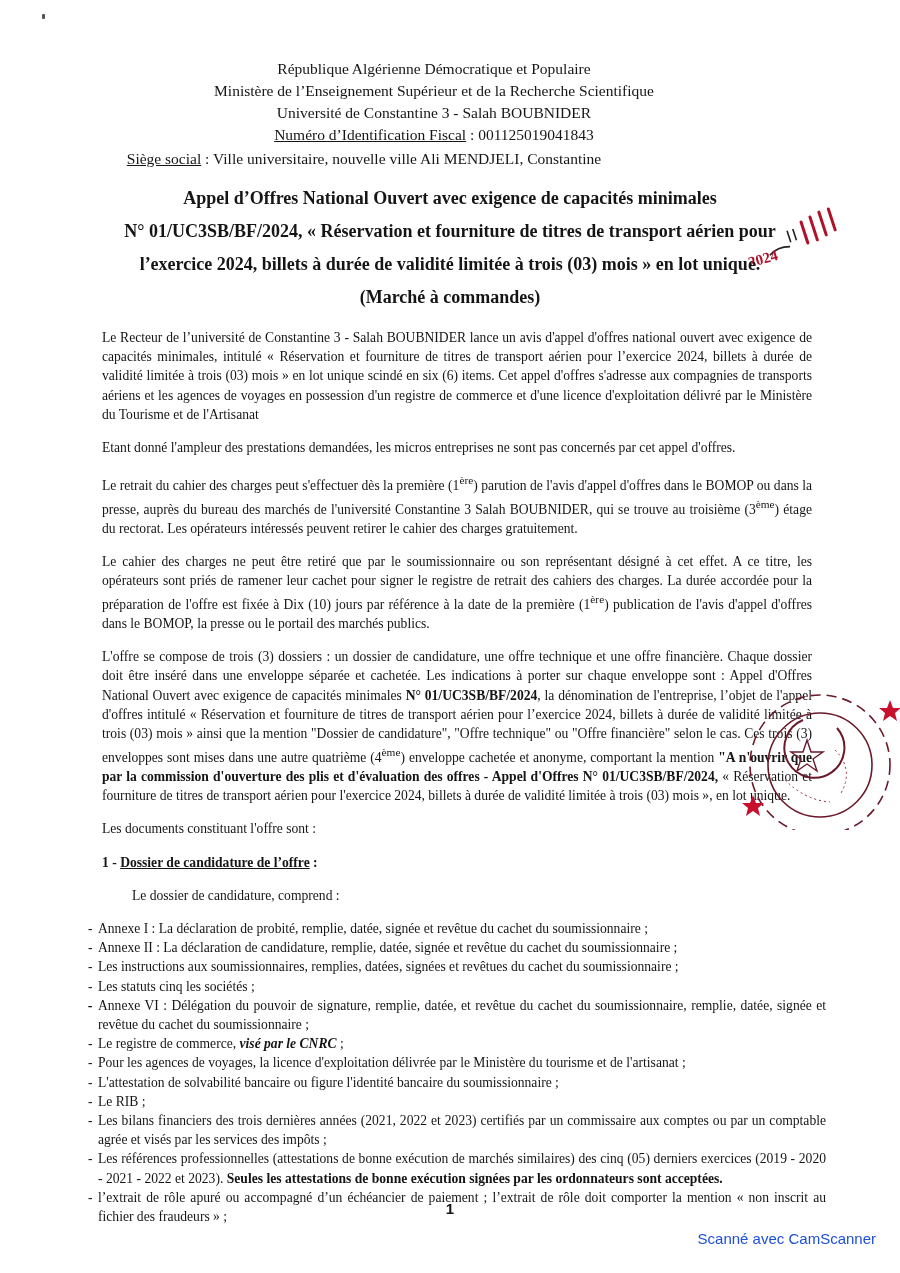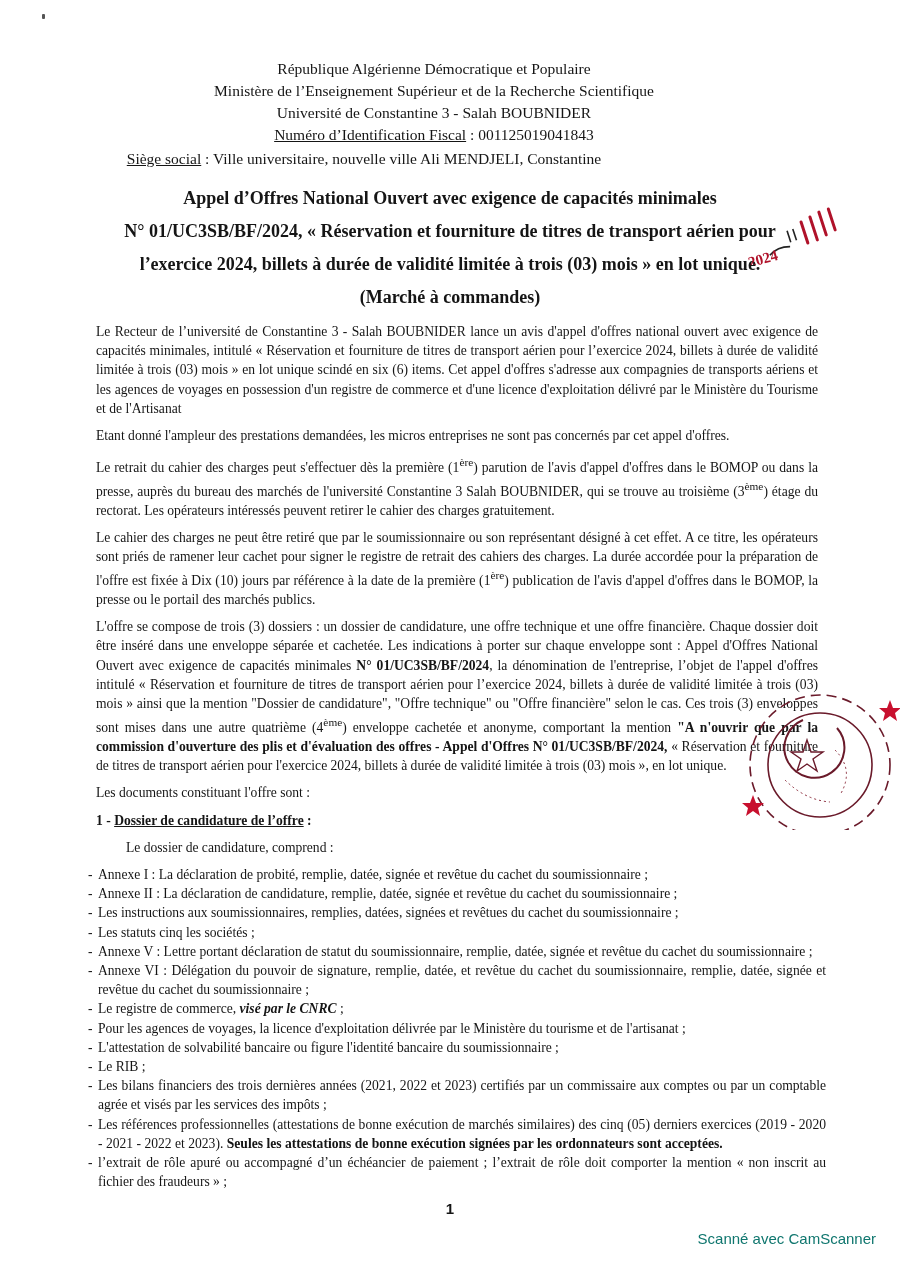--- a/index.html
+++ b/index.html
@@ -10,32 +10,32 @@
   .header { position: absolute; left: 0; top: 58px; width: 868px; text-align: center;
             font-size: 15.5px; line-height: 22px; }
   .header .line { display: block; }
   .u { text-decoration: underline; }
   .siege { position: absolute; left: 0; top: 150px; width: 728px; text-align: center; font-size: 15.5px; }
   .title { position: absolute; left: 100px; top: 182px; width: 700px; text-align: center;
            font-weight: bold; font-size: 18px; line-height: 33px; }
   .title .line { display: block; white-space: nowrap; }
   .body { position: absolute; left: 88px; top: 314px; width: 738px; font-size: 13.6px;
           line-height: 19.2px; text-align: justify; }
-  .body p { margin: 8px; }
+  .body p { margin: 14px; }
   .b { font-weight: bold; }
   .i { font-style: italic; }
   .sec { margin-top: 8px !important; }
   .intro { padding-left: 30px; margin-top: 4px !important; }
   .list { margin: 0; padding: 0; list-style: none; }
   .list li { position: relative; padding-left: 10px; }
   .list li .dash { position: absolute; left: 0; top: 0; }
   .pagenum { position: absolute; left: 0; top: 1200px; width: 900px; text-align: center; font-size: 15px; font-weight: bold;
              font-family: "Liberation Sans", sans-serif; }
   .footer { position: absolute; right: 24px; top: 1230px; font-family: "Liberation Sans", sans-serif;
-            font-size: 15px; color: #0f766e; }
+            font-size: 15px; color: #1d4ed8; }
   .stamp-date { position: absolute; left: 745px; top: 205px; width: 110px; height: 60px; }
   .seal { position: absolute; left: 725px; top: 680px; width: 175px; height: 150px; }
 </style>
 </head>
 <body>
 
 <div class="page">
 
   <div class="speck" style="left:42px;top:14px;"></div>
 
@@ -79,21 +79,21 @@
     <p>Les documents constituant l'offre sont :</p>
 
     <p class="sec b"><span>1 - </span><span class="u">Dossier de candidature de l’offre</span><span> :</span></p>
     <p class="intro">Le dossier de candidature, comprend :</p>
 
     <ul class="list">
       <li><span class="dash">-</span><span>Annexe I : La déclaration de probité, remplie, datée, signée et revêtue du cachet du soumissionnaire ;</span></li>
       <li><span class="dash">-</span><span>Annexe II : La déclaration de candidature, remplie, datée, signée et revêtue du cachet du soumissionnaire ;</span></li>
       <li><span class="dash">-</span><span>Les instructions aux soumissionnaires, remplies, datées, signées et revêtues du cachet du soumissionnaire ;</span></li>
       <li><span class="dash">-</span><span>Les statuts cinq les sociétés ;</span></li>
-      <li><span class="dash">-</span><span>Annexe V : Lettre portant déclaration de statut du soumissionnaire, remplie, datée, signée et revêtue du cachet du soumissionnaire ;</span></li>
+      <li><span class="dash">-</span></li>
       <li><span class="dash">-</span><span>Annexe VI : Délégation du pouvoir de signature, remplie, datée, et revêtue du cachet du soumissionnaire, remplie, datée, signée et revêtue du cachet du soumissionnaire ;</span></li>
       <li><span class="dash">-</span><span>Le registre de commerce, </span><span class="b i">visé par le CNRC</span><span> ;</span></li>
       <li><span class="dash">-</span><span>Pour les agences de voyages, la licence d'exploitation délivrée par le Ministère du tourisme et de l'artisanat ;</span></li>
       <li><span class="dash">-</span><span>L'attestation de solvabilité bancaire ou figure l'identité bancaire du soumissionnaire ;</span></li>
       <li><span class="dash">-</span><span>Le RIB ;</span></li>
       <li><span class="dash">-</span><span>Les bilans financiers des trois dernières années (2021, 2022 et 2023) certifiés par un commissaire aux comptes ou par un comptable agrée et visés par les services des impôts ;</span></li>
       <li><span class="dash">-</span><span>Les références professionnelles (attestations de bonne exécution de marchés similaires) des cinq (05) derniers exercices (2019 - 2020 - 2021 - 2022 et 2023). </span><span class="b">Seules les attestations de bonne exécution signées par les ordonnateurs sont acceptées.</span></li>
       <li><span class="dash">-</span><span>l’extrait de rôle apuré ou accompagné d’un échéancier de paiement ; l’extrait de rôle doit comporter la mention « non inscrit au fichier des fraudeurs » ;</span></li>
     </ul>
   </div>

